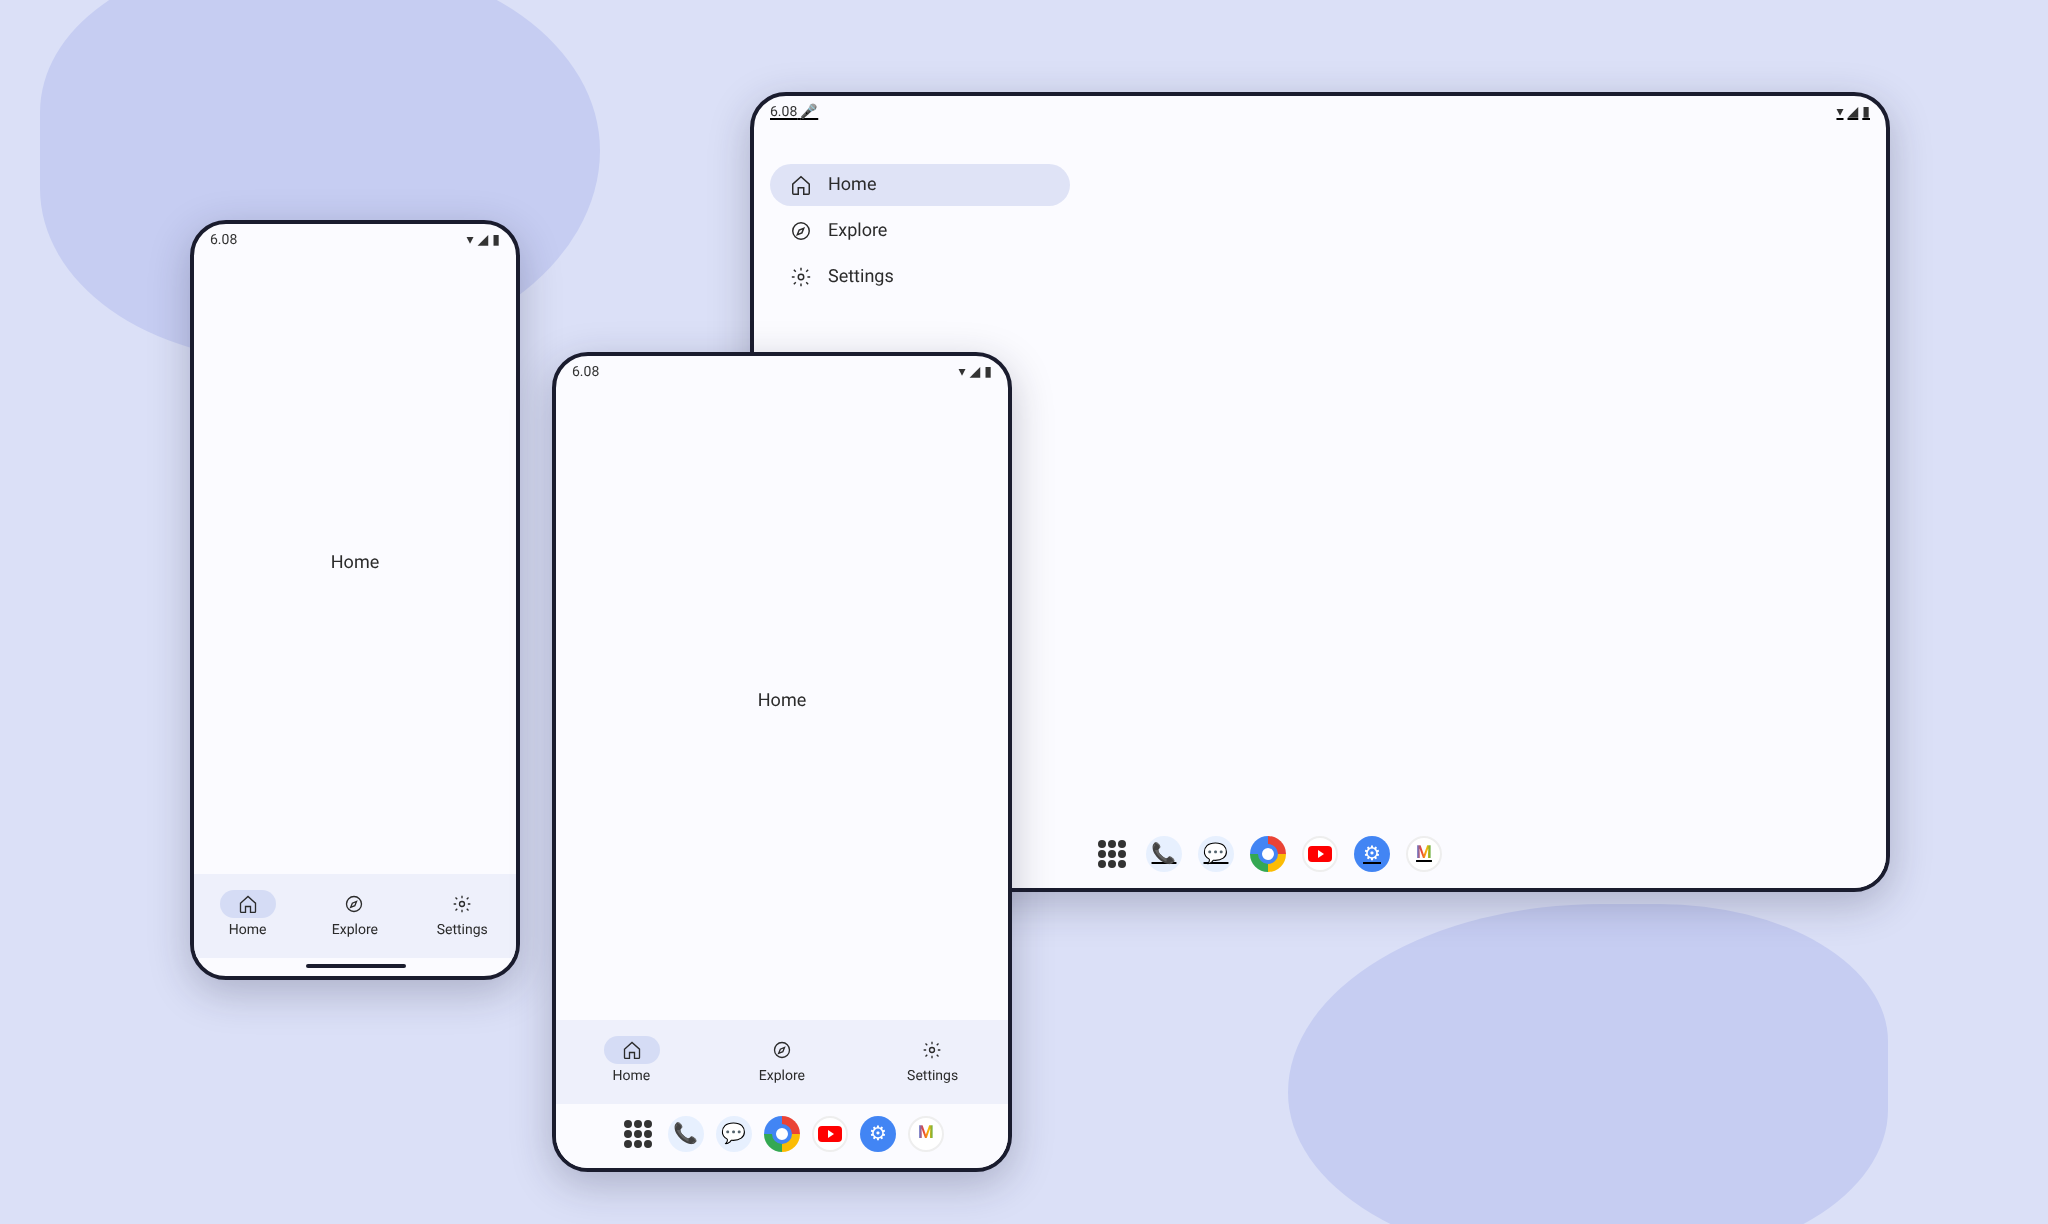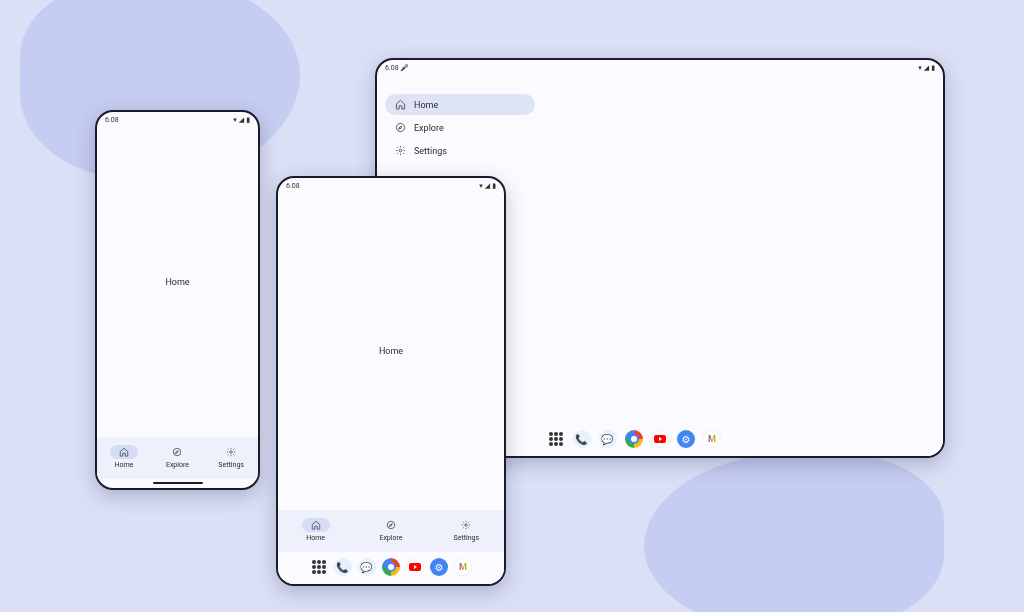--- a/index.html
+++ b/index.html
@@ -32,21 +32,21 @@
     flex-direction: column;
     overflow: hidden;
     z-index: 5;
   }
 
   
   #phone { top: 110px; left: 95px; width: 165px; height: 380px; z-index: 6; }
   
   #foldable { top: 176px; left: 276px; width: 230px; height: 410px; z-index: 7; }
   
-  #tablet { top: 58px; left: 375px; width: 570px; height: 400px; z-index: 5; }
+  #tablet { top: 46px; left: 375px; width: 570px; height: 400px; z-index: 5; text-decoration: underline; }
 
   .status-bar {
     display: flex;
     justify-content: space-between;
     align-items: center;
     font-size: 7px;
     color: #333;
     padding: 4px 8px 2px;
     height: 14px;
   }

